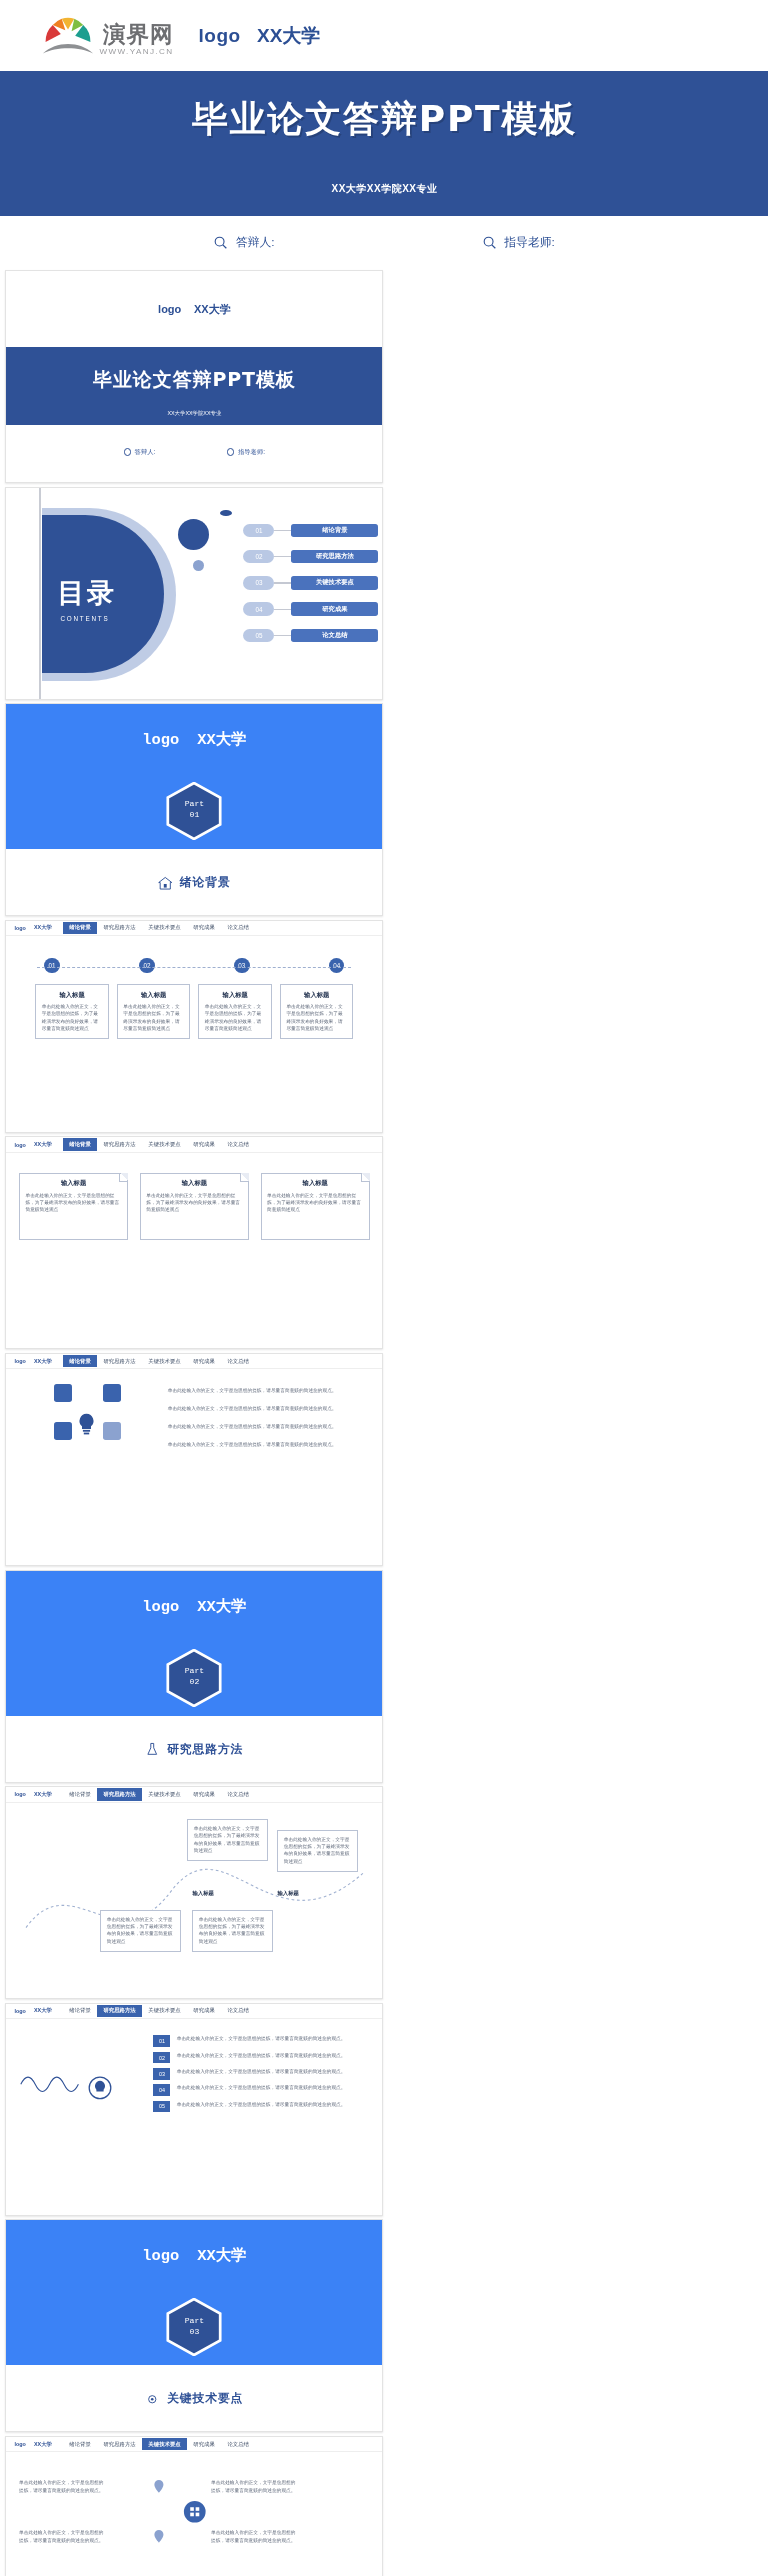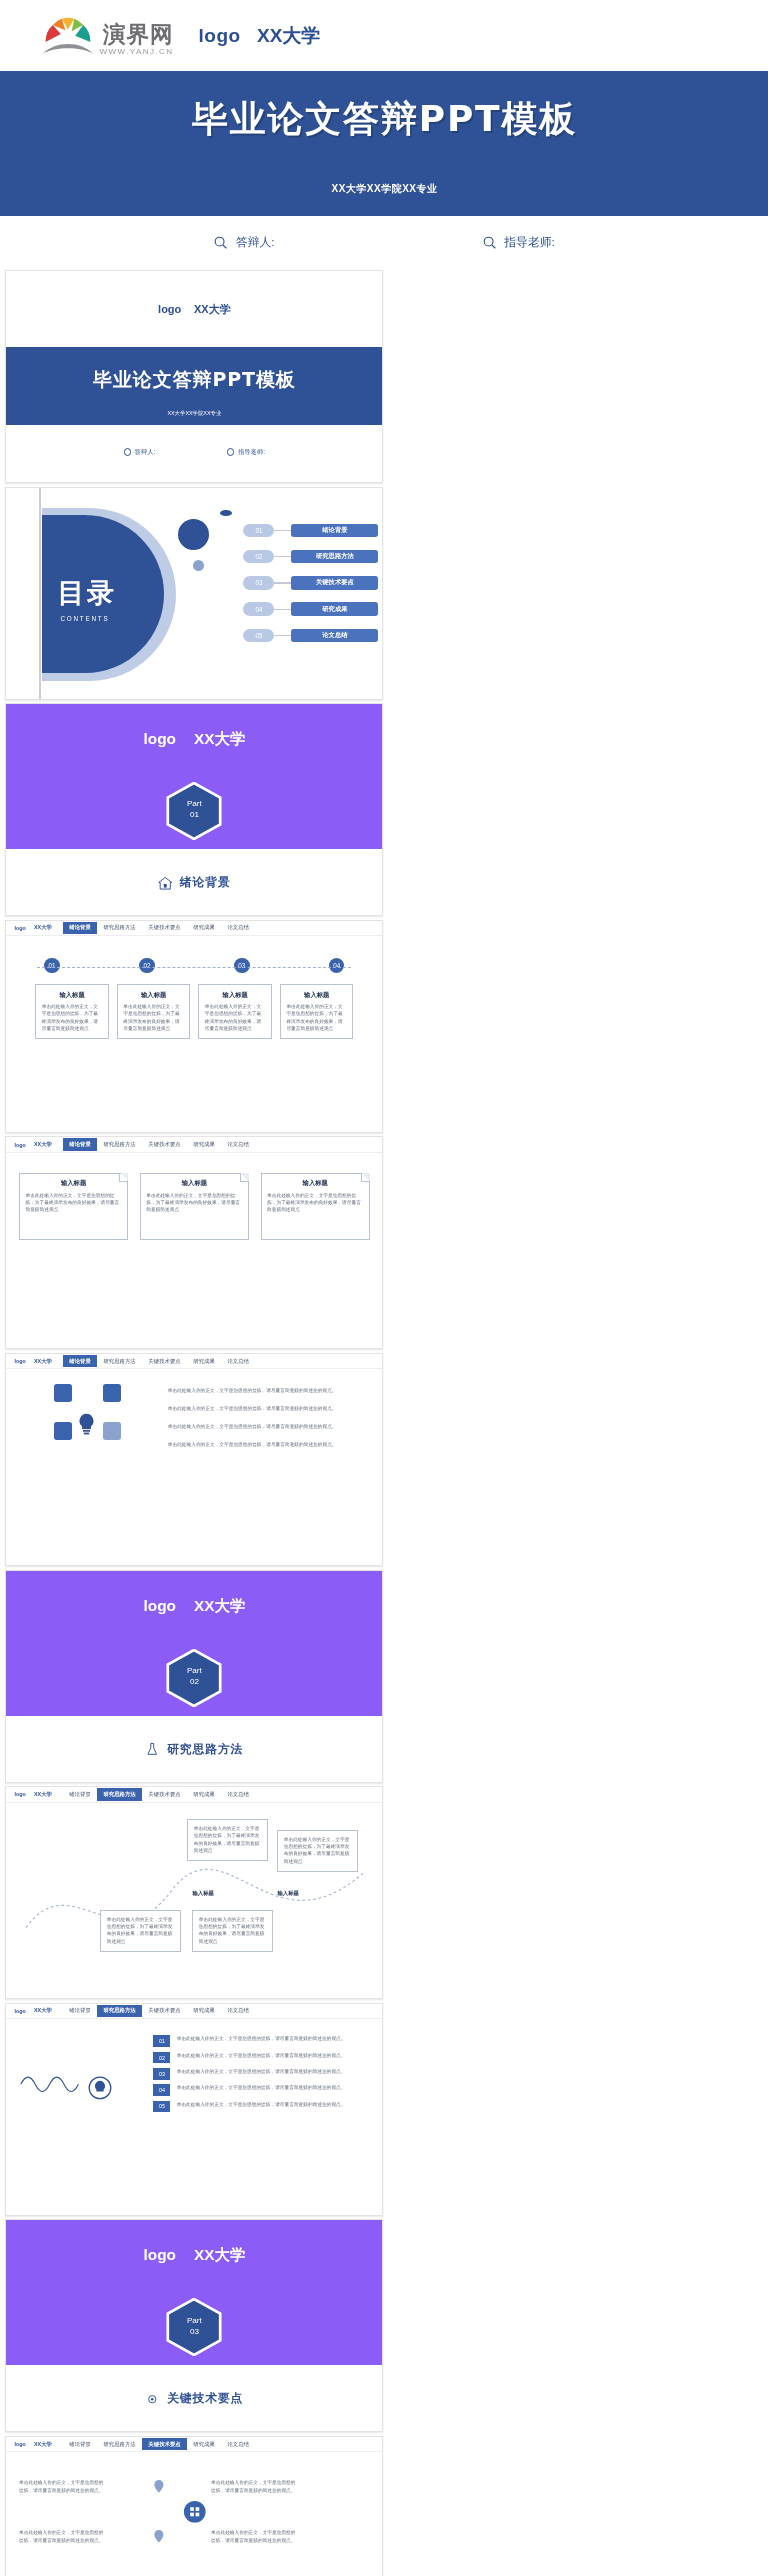--- a/index.html
+++ b/index.html
@@ -83,21 +83,21 @@
   .toc-list { position:absolute; left:237px; top:36px; display:flex; flex-direction:column; gap:12.7px; }
   .toc-row { display:flex; align-items:center; }
   .toc-num { width:31px; height:13.6px; background:#b9c8e4; border-radius:7.2px; color:#fff;
              font-size:6.3px; display:flex; align-items:center; justify-content:center; }
   .toc-dash { width:17px; height:1.4px; background:#c4c8d2; }
   .toc-label { width:87px; height:13.6px; background:#4a72bd; border-radius:2.7px; color:#fff;
                font-size:6.3px; font-weight:bold; display:flex; align-items:center; justify-content:center; }
 
   
   .part { position:relative; height:100%; }
-  .part-blue { background:#8b5cf6; height:145px; position:relative; }
+  .part-blue { background:#3b82f6; height:145px; position:relative;font-family:Liberation Mono, monospace; }
   .part-logo { position:absolute; left:0; right:0; top:25px; text-align:center; color:#fff; font-size:15.4px; font-weight:bold; }
   .part-logo .u { margin-left:18px; }
   .hexwrap { position:absolute; left:50%; top:78px; transform:translateX(-50%); width:56px; height:58px; }
   .hex { width:56px; height:58px; }
   .hextext { position:absolute; left:0; right:0; top:16.3px; text-align:center; color:#fff;
              font-size:8.1px; line-height:11px; }
   .part-foot { height:68px; display:flex; align-items:center; justify-content:center; gap:7.2px; }
   .part-foot .ic { width:14.5px; height:14.5px; }
   .part-name { color:#2f5196; font-size:11.8px; font-weight:bold; letter-spacing:0.9px; }
 

